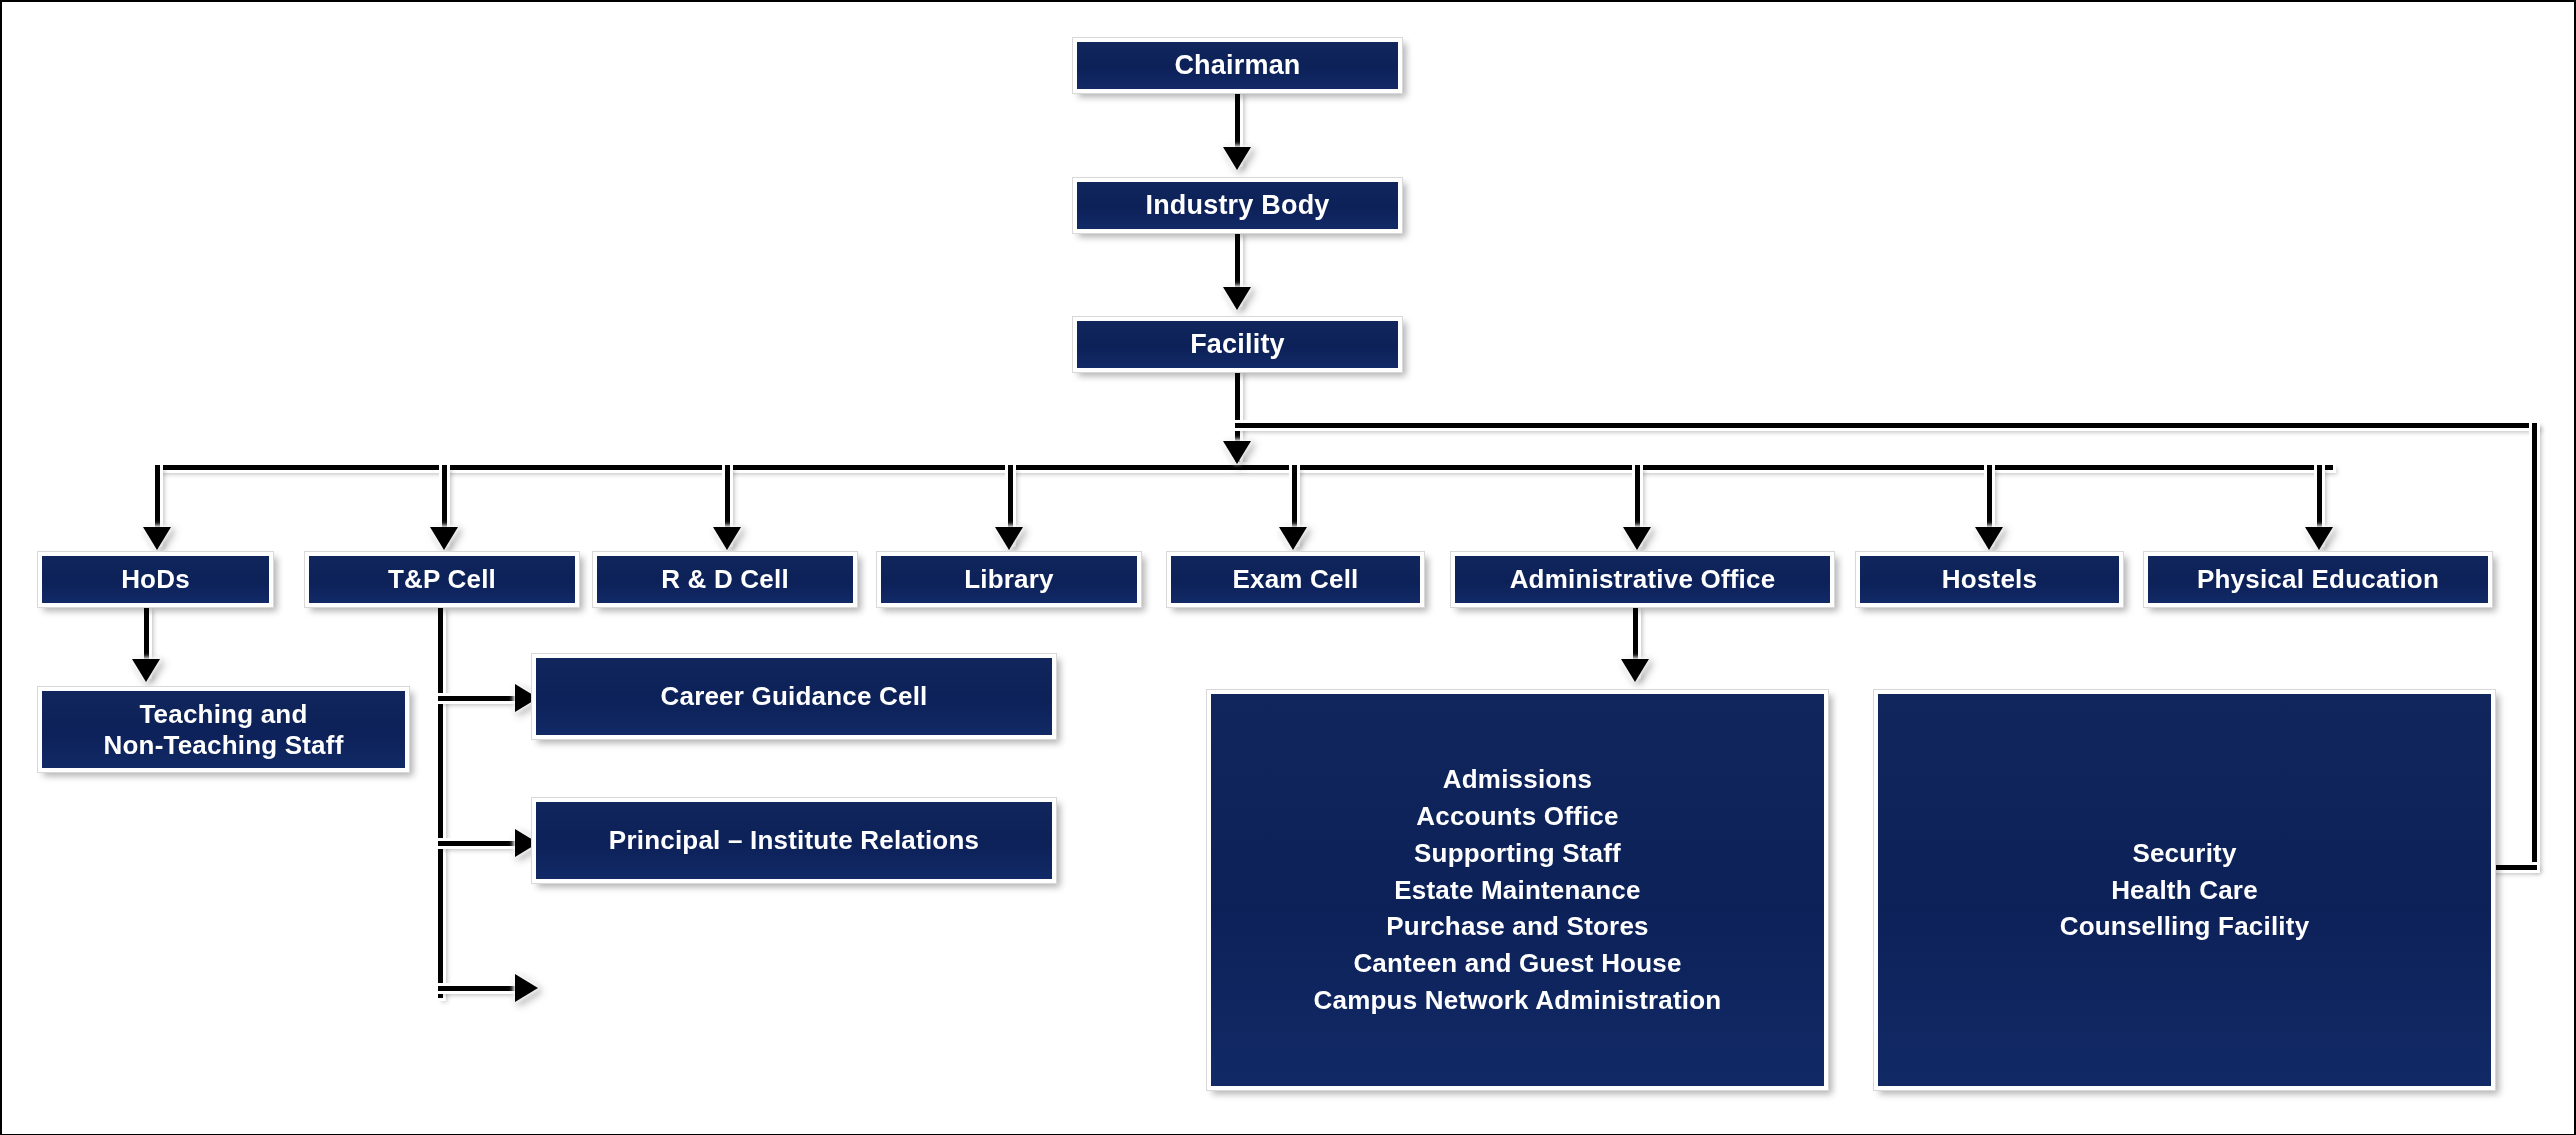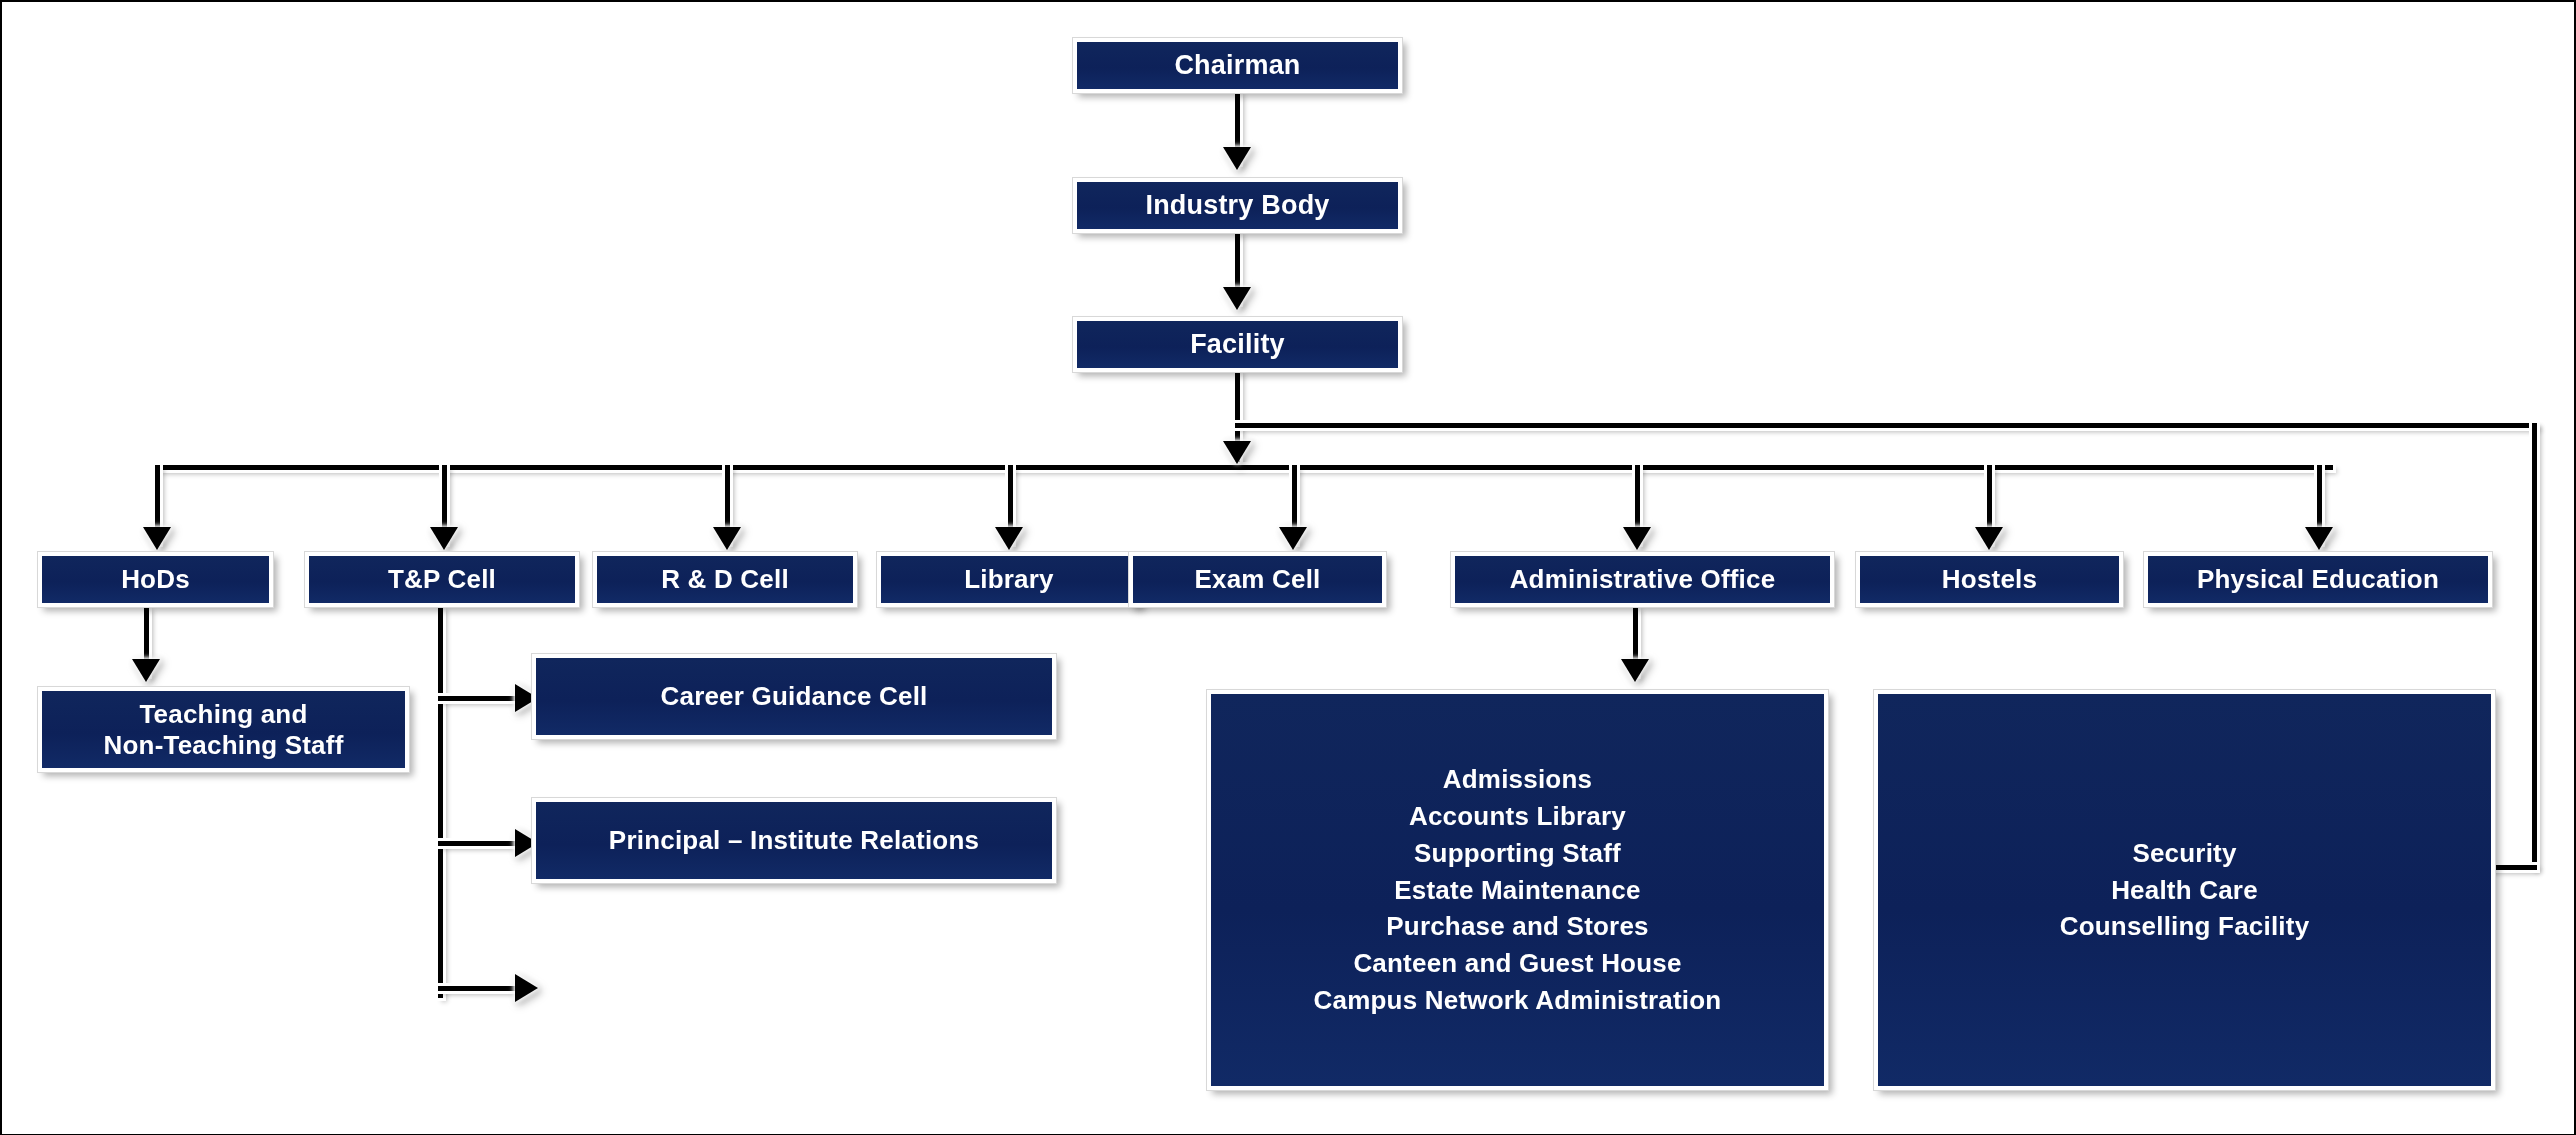--- a/index.html
+++ b/index.html
@@ -147,21 +147,21 @@
   </div>
 
   <div class="node sz-md" style="left:591px; top:550px; width:264px; height:55px;">
     <span class="lbl">R &amp; D Cell</span>
   </div>
 
   <div class="node sz-md" style="left:875px; top:550px; width:264px; height:55px;">
     <span class="lbl">Library</span>
   </div>
 
-  <div class="node sz-md" style="left:1127px; top:550px; width:257px; height:55px;">
+  <div class="node sz-md" style="left:1165px; top:550px; width:257px; height:55px;">
     <span class="lbl">Exam Cell</span>
   </div>
 
   <div class="node sz-md" style="left:1449px; top:550px; width:383px; height:55px;">
     <span class="lbl">Administrative Office</span>
   </div>
 
   <div class="node sz-md" style="left:1854px; top:550px; width:267px; height:55px;">
     <span class="lbl">Hostels</span>
   </div>
@@ -199,21 +199,21 @@
     <span class="lbl">Principal – Institute Relations</span>
   </div>
 
 
   <div class="ln ln-v" style="left:1631px; top:604px; height:70px;"></div>
   <div class="arrow arrow-d" style="left:1619px; top:657px;"></div>
 
   <div class="node sz-list" style="left:1205px; top:688px; width:621px; height:400px;">
     <span class="lbl">
       <div>Admissions</div>
-      <div>Accounts Library</div>
+      <div>Accounts Office</div>
       <div>Supporting Staff</div>
       <div>Estate Maintenance</div>
       <div>Purchase and Stores</div>
       <div>Canteen and Guest House</div>
       <div>Campus Network Administration</div>
     </span>
   </div>
 
   <div class="node sz-list" style="left:1872px; top:688px; width:621px; height:400px;">
     <span class="lbl">

